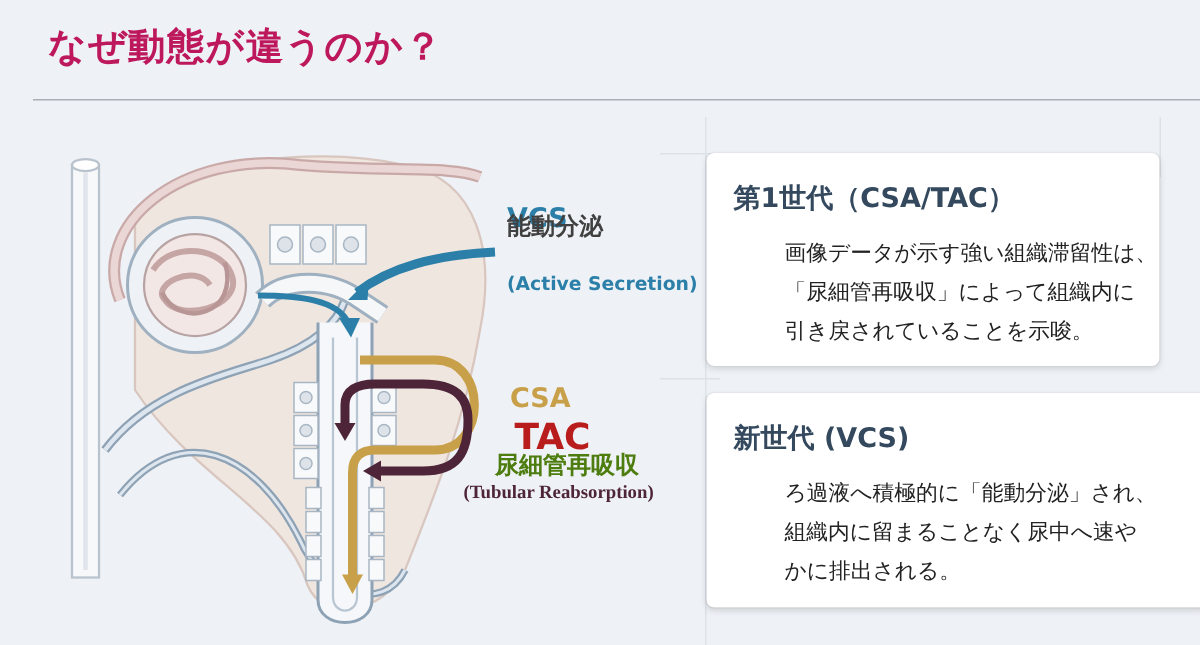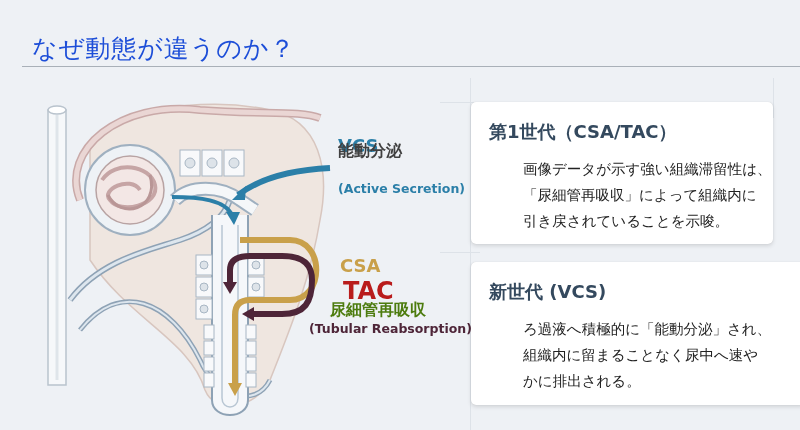--- a/index.html
+++ b/index.html
@@ -3,43 +3,43 @@
 <meta charset="utf-8">
 <style>
   html, body { margin:0; padding:0; }
   body {
     width:800px; height:430px; overflow:hidden;
     background:#eef1f5;
     font-family:"DejaVu Sans", "Liberation Sans", sans-serif;
     position:relative;
   }
   .title {
-    position:absolute; left:32px; top:32px;
-    font-size:25px; font-weight:normal; color:#1d4ed8;
+    position:absolute; left:32px; top:14px;
+    font-size:25px; font-weight:bold; color:#be185d;
     letter-spacing:1px;
   }
   .title-rule {
     position:absolute; left:22px; top:66px; width:778px; height:1px;
     background:#a9b0b8;
   }
   .guide-v { position:absolute; left:470px; top:78px; width:1px; height:352px; background:#dde2e8; }
   .guide-h1 { position:absolute; left:440px; top:102px; width:40px; height:1px; background:#dde2e8; }
   .guide-h2 { position:absolute; left:440px; top:252px; width:40px; height:1px; background:#dde2e8; }
   .guide-v2 { position:absolute; left:773px; top:78px; width:1px; height:40px; background:#dde2e8; }
 
   .diagram { position:absolute; left:0; top:70px; width:460px; height:360px; }
 
   .lbl { position:absolute; font-weight:bold; white-space:nowrap;text-align:right; }
   .vcs-l1 { left:338px; top:135px; font-size:18px; color:#2b7fa8; }
   .vcs-l2 { left:338px; top:141px; font-size:16px; color:#404040; }
   .vcs-l3 { left:338px; top:181px; font-size:12.5px; color:#2b7fa8; }
   .csa-l1 { left:340px; top:255px; font-size:18px; color:#c9a04a; }
   .tac-l1 { left:343px; top:277px; font-size:24px; color:#b91c1c; }
   .csa-l3 { left:330px; top:300px; font-size:16px; color:#4d7c0f; }
-  .csa-l4 { left:309px; top:321px; font-size:12.5px; color:#4e2538; }
+  .csa-l4 { left:309px; top:321px; font-size:12.5px; color:#4e2538;font-family:Liberation Serif, serif; }
 
   .card {
     position:absolute; left:471px; width:302px; background:#ffffff;
     border-radius:5px;
     box-shadow:0 2px 4px rgba(0,0,0,0.12), 0 0 1px rgba(0,0,0,0.15);
   }
   .card1 { top:102px; height:142px; }
   .card2 { top:262px; height:143px;padding-left:32px; }
   .card-title {
     position:absolute; left:18px; top:18px;

